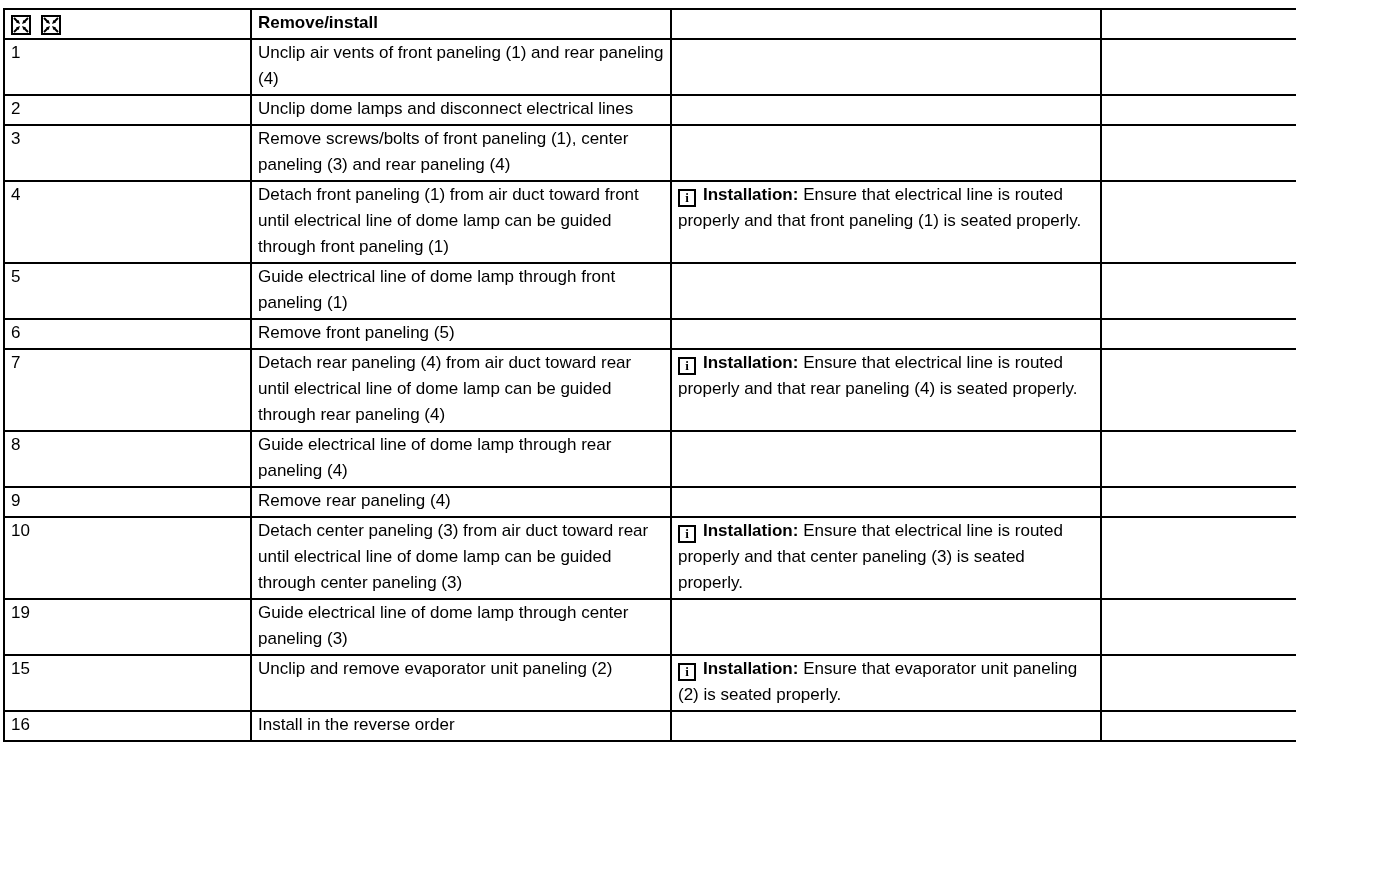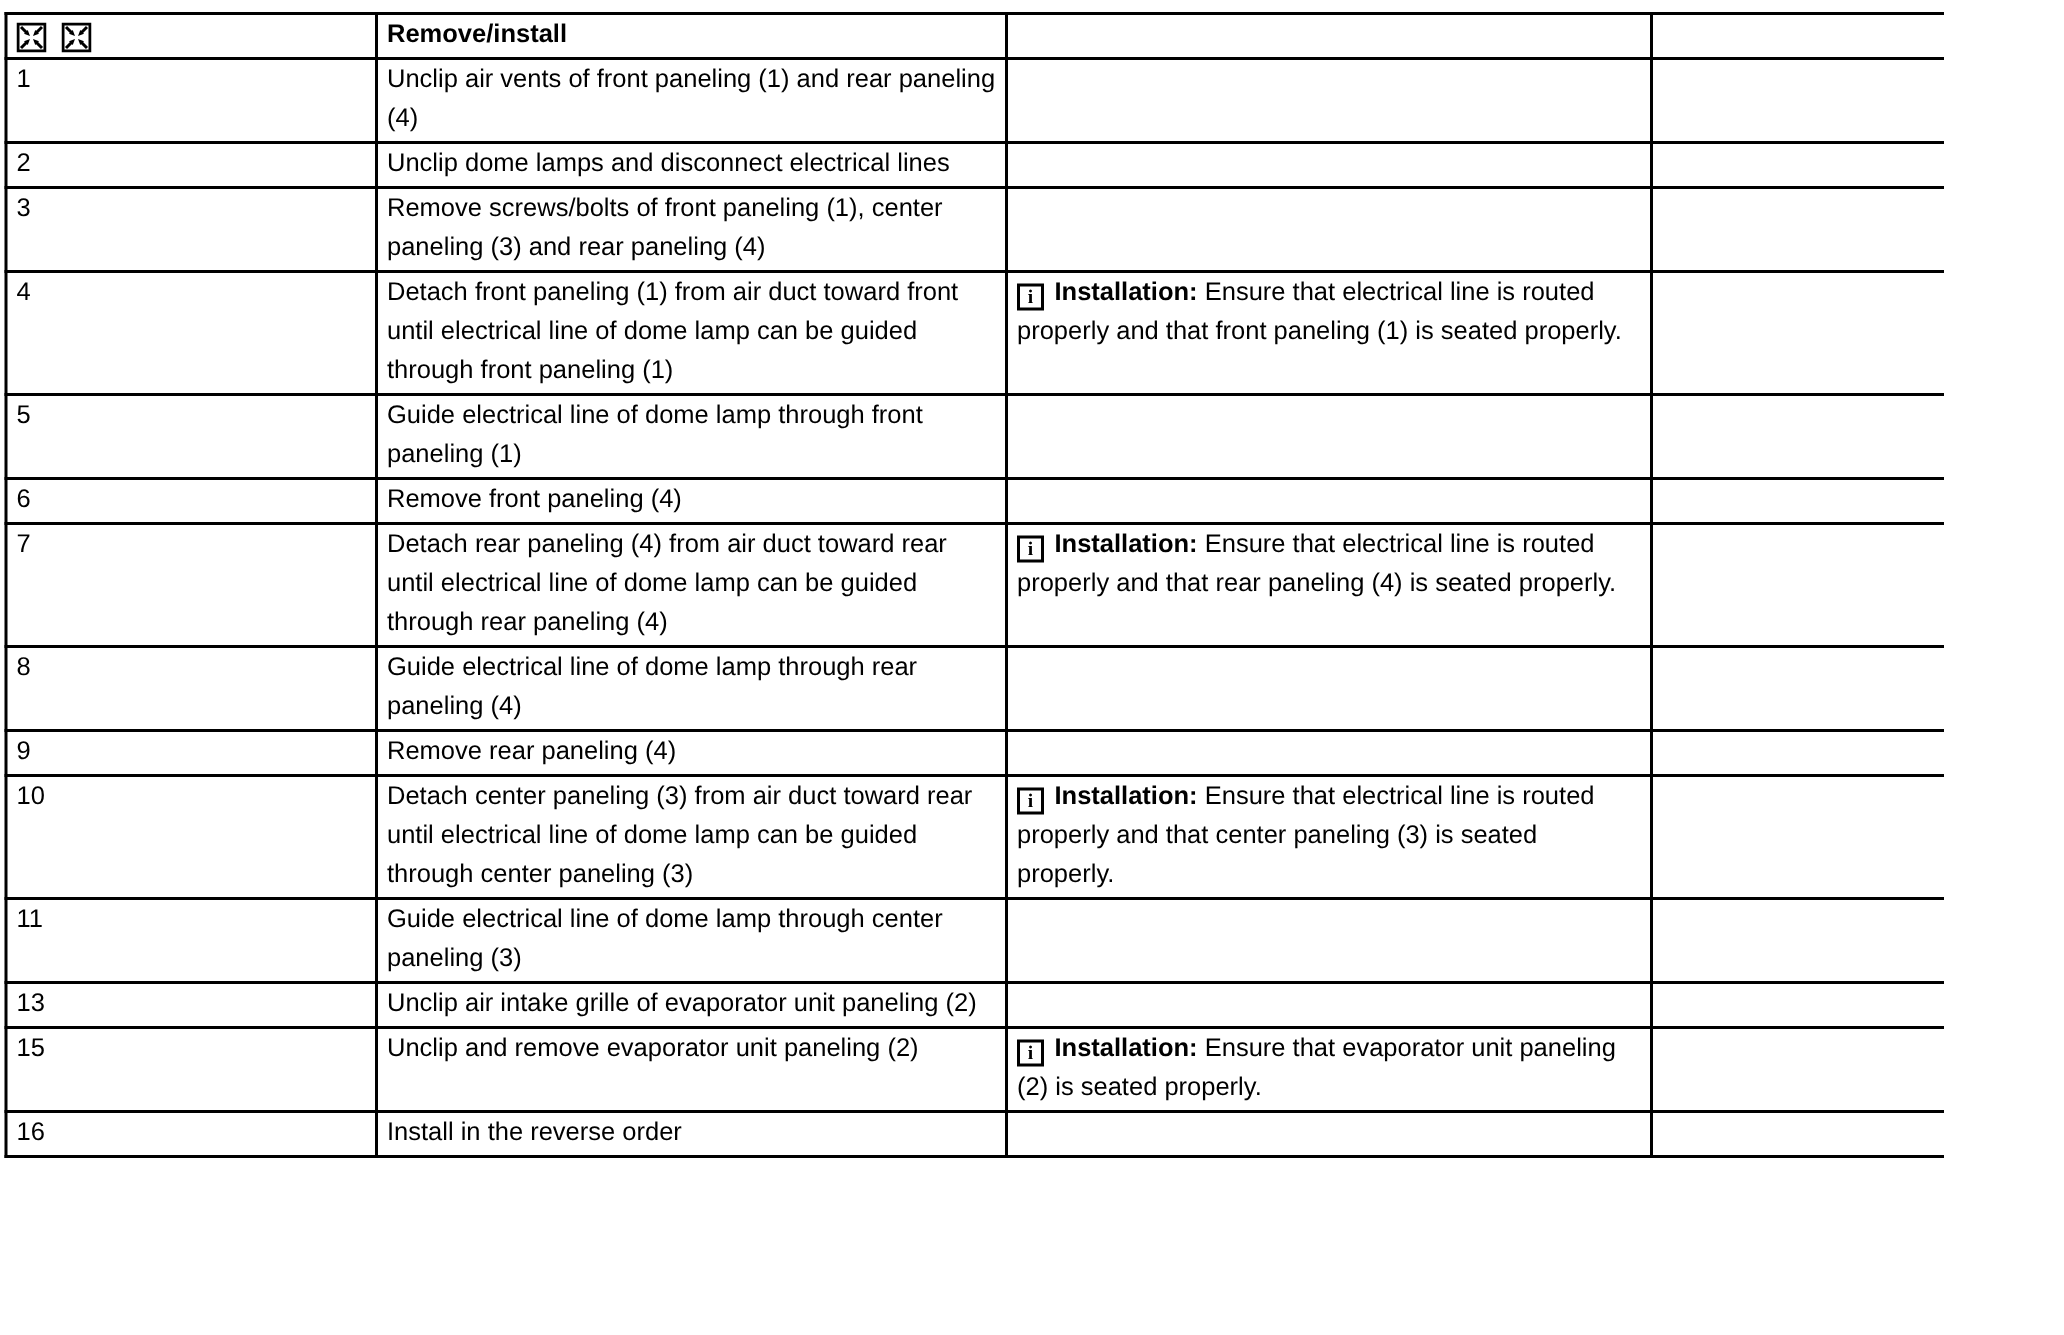--- a/index.html
+++ b/index.html
@@ -128,21 +128,21 @@
           <td></td>
         </tr>
         <tr>
           <td>5</td>
           <td>Guide electrical line of dome lamp through front paneling (1)</td>
           <td></td>
           <td></td>
         </tr>
         <tr>
           <td>6</td>
-          <td>Remove front paneling (4)</td>
+          <td>Remove front paneling (5)</td>
           <td></td>
           <td></td>
         </tr>
         <tr>
           <td>7</td>
           <td>Detach rear paneling (4) from air duct toward rear until electrical line of dome lamp can be guided through rear paneling (4)</td>
           <td><span class="info-icon">i</span><span class="note-label">Installation:</span> <span>Ensure that electrical line is routed properly and that rear paneling (4) is seated properly.</span></td>
           <td></td>
         </tr>
         <tr>
@@ -157,28 +157,22 @@
           <td></td>
           <td></td>
         </tr>
         <tr>
           <td>10</td>
           <td>Detach center paneling (3) from air duct toward rear until electrical line of dome lamp can be guided through center paneling (3)</td>
           <td><span class="info-icon">i</span><span class="note-label">Installation:</span> <span>Ensure that electrical line is routed properly and that center paneling (3) is seated properly.</span></td>
           <td></td>
         </tr>
         <tr>
-          <td>11</td>
+          <td>19</td>
           <td>Guide electrical line of dome lamp through center paneling (3)</td>
-          <td></td>
-          <td></td>
-        </tr>
-        <tr>
-          <td>13</td>
-          <td>Unclip air intake grille of evaporator unit paneling (2)</td>
           <td></td>
           <td></td>
         </tr>
         <tr>
           <td>15</td>
           <td>Unclip and remove evaporator unit paneling (2)</td>
           <td><span class="info-icon">i</span><span class="note-label">Installation:</span> <span>Ensure that evaporator unit paneling (2) is seated properly.</span></td>
           <td></td>
         </tr>
         <tr>

